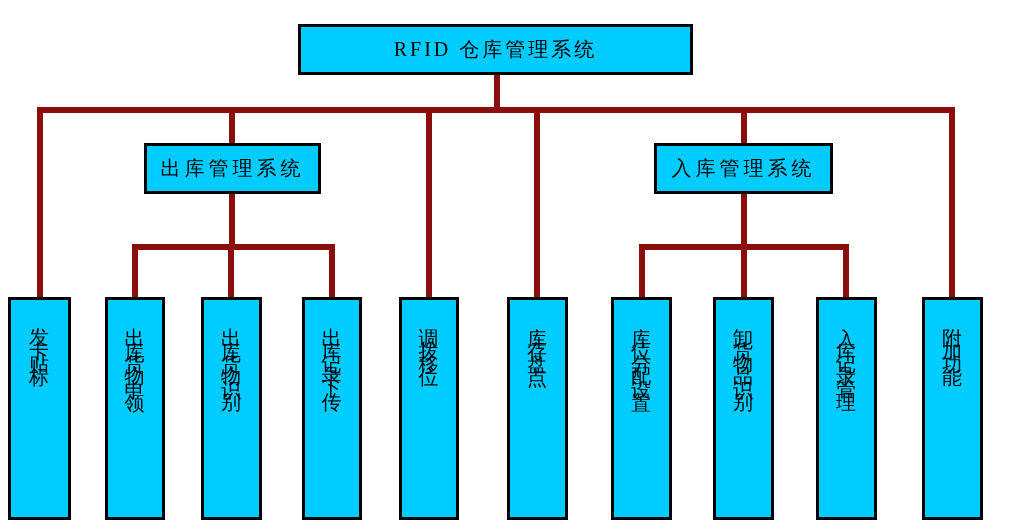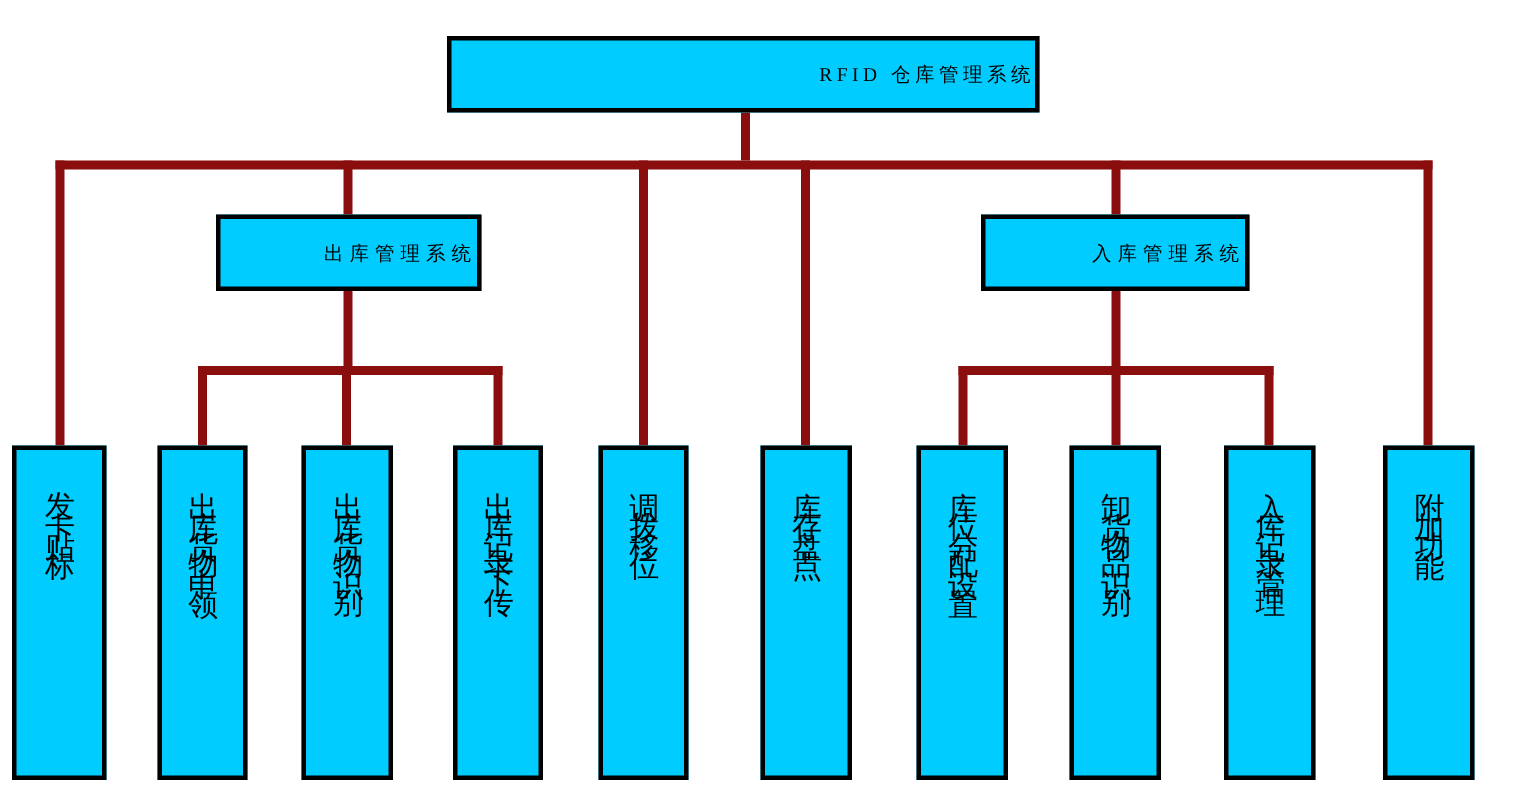--- a/index.html
+++ b/index.html
@@ -19,22 +19,22 @@
     position: absolute;
     background: #00ccff;
     border: 3px solid #000000;
     box-sizing: border-box;
     color: #000000;
     z-index: 2;
   }
   .node-h {
     display: flex;
     align-items: center;
-    justify-content: flex-end;
-    font-size: 13px;
+    justify-content: center;
+    font-size: 20px;
     letter-spacing: 4px;
     white-space: nowrap;
   }
   .node-root {
     left: 298px; top: 24px; width: 395px; height: 51px;
     letter-spacing: 3px;
   }
   .node-l2-left  { left: 144px; top: 143px; width: 177px; height: 51px; }
   .node-l2-right { left: 654px; top: 143px; width: 179px; height: 51px; }
   .leaf {

